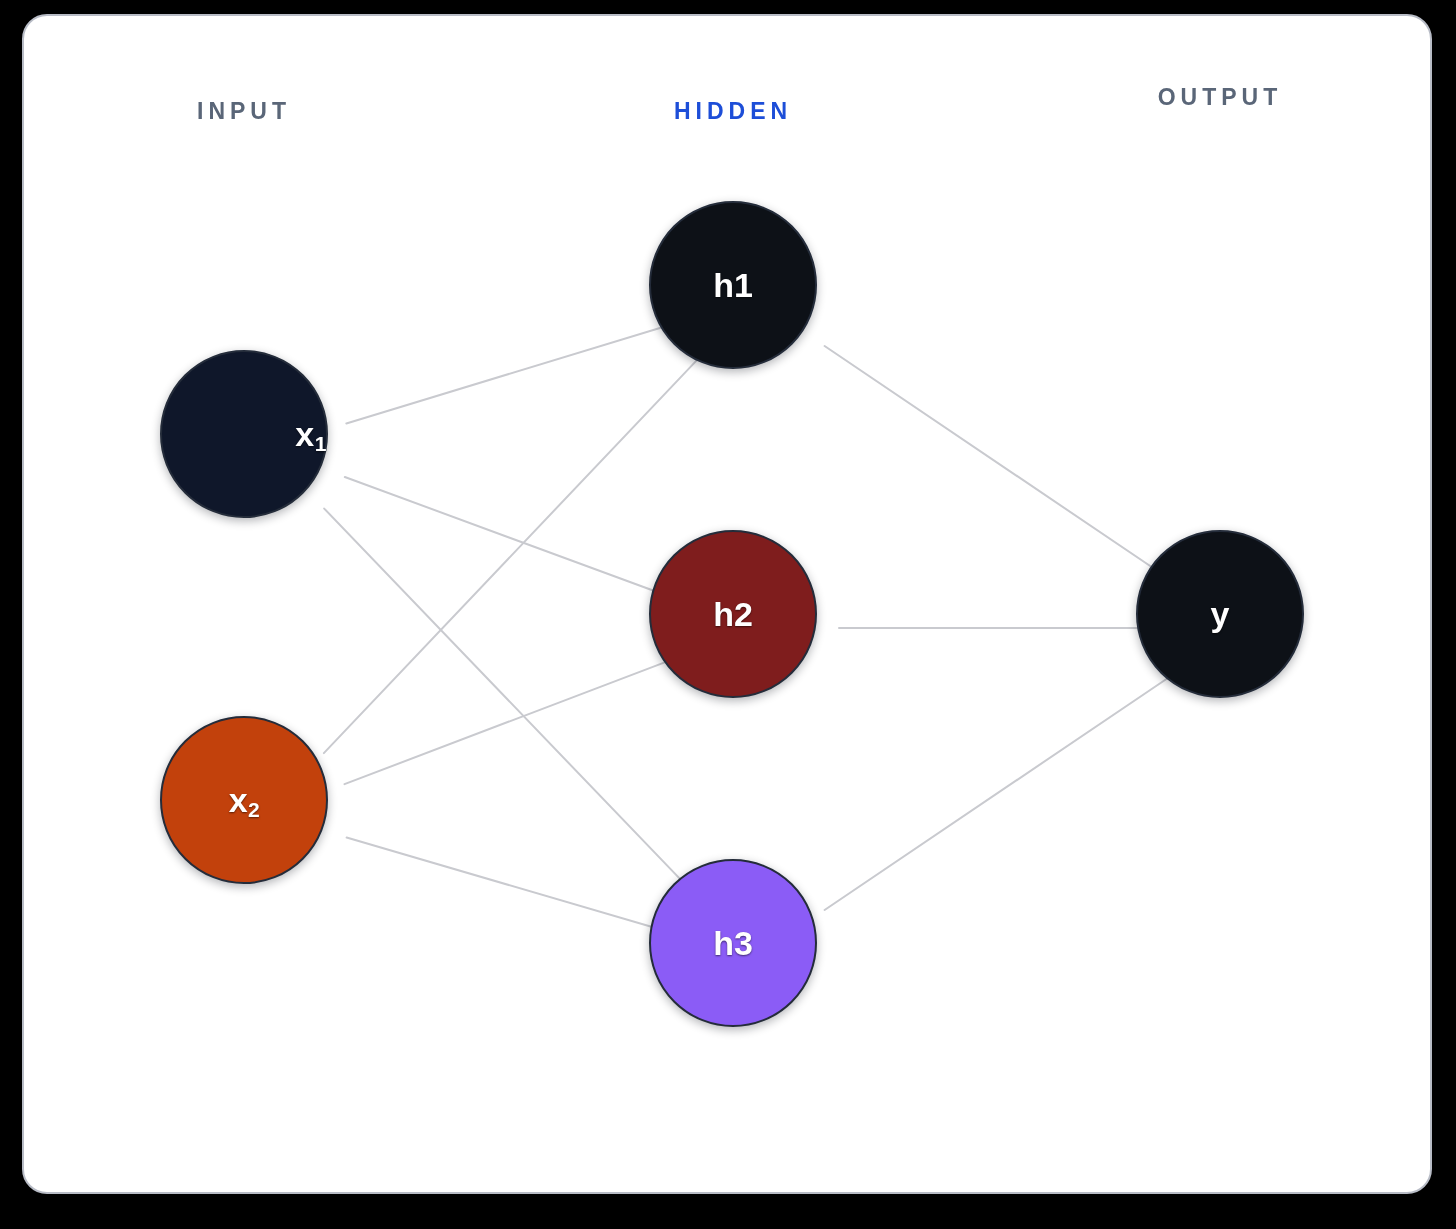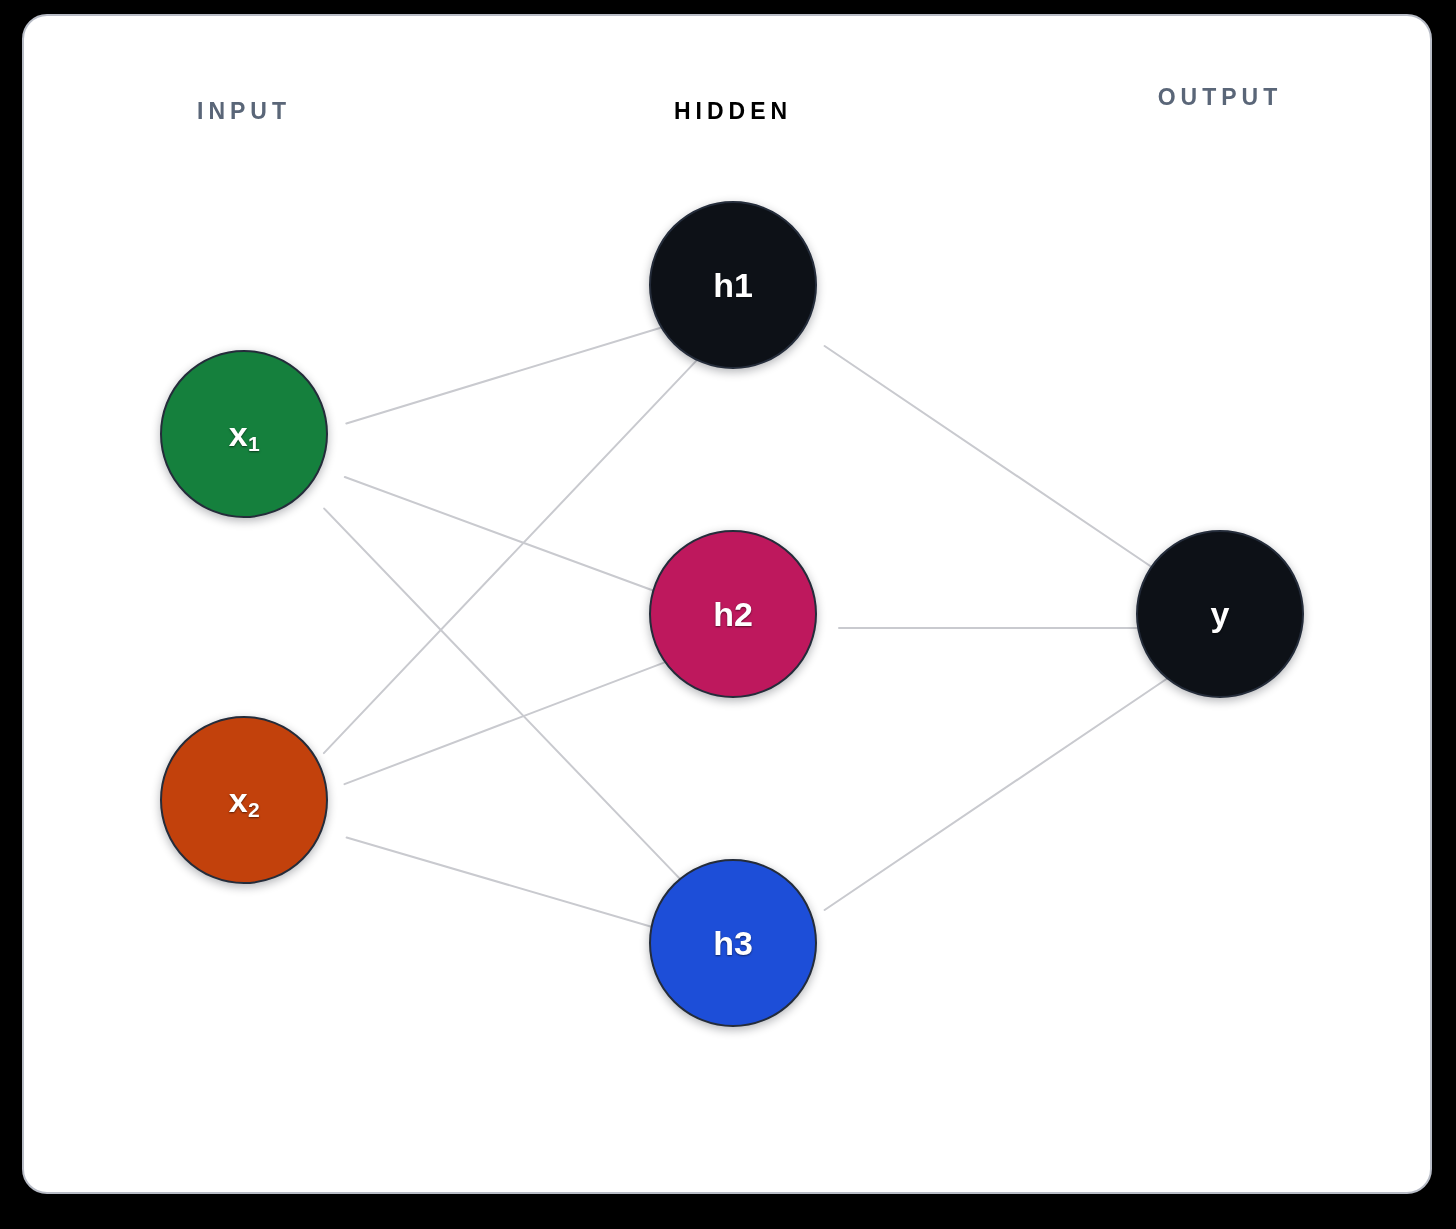--- a/index.html
+++ b/index.html
@@ -86,49 +86,49 @@
   }
 </style>
 </head>
 <body>
 
 <div id="stage">
 
   <div id="card">
 
     <div class="col-header" id="hdr-input" style="left: 220px; top: 82px; color: rgb(90, 102, 120);">INPUT</div>
-    <div class="col-header" id="hdr-hidden" style="left: 709px; top: 82px; color: #000000;">HIDDEN</div>
+    <div class="col-header" id="hdr-hidden" style="left: 709px; top: 82px; color: #1d4ed8;">HIDDEN</div>
     <div class="col-header" id="hdr-output" style="left: 1196px; top: 68px; color: rgb(90, 102, 120);">OUTPUT</div>
 
     <svg id="edges" viewBox="0 0 1456 1229" preserveAspectRatio="none">
         <line x1="322.35264154534013" y1="407.51627077657326" x2="650.6473584546599" y2="307.48372922342674" stroke="#c9cacf" stroke-width="2" stroke-linecap="round"></line>
         <line x1="320.82907545019157" y1="461.01683758902755" x2="652.1709245498084" y2="582.9831624109725" stroke="#c9cacf" stroke-width="2" stroke-linecap="round"></line>
         <line x1="300.1949650712058" y1="492.57512724180725" x2="672.8050349287943" y2="880.4248727581928" stroke="#c9cacf" stroke-width="2" stroke-linecap="round"></line>
         <line x1="299.83941007792913" y1="737.0852838647577" x2="673.1605899220709" y2="343.9147161352423" stroke="#c9cacf" stroke-width="2" stroke-linecap="round"></line>
         <line x1="320.51222034581224" y1="768.136456064783" x2="652.4877796541878" y2="641.863543935217" stroke="#c9cacf" stroke-width="2" stroke-linecap="round"></line>
         <line x1="322.6233605747753" y1="821.5769745648116" x2="650.3766394252248" y2="917.4230254351884" stroke="#c9cacf" stroke-width="2" stroke-linecap="round"></line>
         <line x1="800.6050570745695" y1="330.0227182290213" x2="1148.3949429254305" y2="564.9772817709787" stroke="#c9cacf" stroke-width="2" stroke-linecap="round"></line>
         <line x1="815" y1="612" x2="1134" y2="612" stroke="#c9cacf" stroke-width="2" stroke-linecap="round"></line>
         <line x1="800.6050570745695" y1="893.9772817709787" x2="1148.3949429254305" y2="659.0227182290213" stroke="#c9cacf" stroke-width="2" stroke-linecap="round"></line>
       </svg>
 
     <div id="nodes">
-        <div class="node" style="left: 136px; top: 334px; width: 168px; height: 168px; background: #15803d; border-color: rgb(36, 44, 58);">
+        <div class="node" style="left: 136px; top: 334px; width: 168px; height: 168px; background: #0f172a; border-color: rgb(36, 44, 58); justify-content: flex-end;">
           <span class="node-label" style="color: rgb(255, 255, 255);">x<sub>1</sub></span>
         </div>
         <div class="node" style="left: 136px; top: 700px; width: 168px; height: 168px; background: #c2410c; border-color: rgb(36, 44, 58);">
           <span class="node-label" style="color: rgb(255, 255, 255);">x<sub>2</sub></span>
         </div>
         <div class="node" style="left: 625px; top: 185px; width: 168px; height: 168px; background: rgb(13, 17, 23); border-color: rgb(36, 44, 58);">
           <span class="node-label" style="color: rgb(255, 255, 255);">h1</span>
         </div>
-        <div class="node" style="left: 625px; top: 514px; width: 168px; height: 168px; background: #be185d; border-color: rgb(36, 44, 58);">
+        <div class="node" style="left: 625px; top: 514px; width: 168px; height: 168px; background: #7f1d1d; border-color: rgb(36, 44, 58);">
           <span class="node-label" style="color: rgb(255, 255, 255);">h2</span>
         </div>
-        <div class="node" style="left: 625px; top: 843px; width: 168px; height: 168px; background: #1d4ed8; border-color: rgb(36, 44, 58);">
+        <div class="node" style="left: 625px; top: 843px; width: 168px; height: 168px; background: #8b5cf6; border-color: rgb(36, 44, 58);">
           <span class="node-label" style="color: rgb(255, 255, 255);">h3</span>
         </div>
         <div class="node" style="left: 1112px; top: 514px; width: 168px; height: 168px; background: rgb(13, 17, 23); border-color: rgb(36, 44, 58);">
           <span class="node-label" style="color: rgb(255, 255, 255);">y</span>
         </div>
       </div>
 
   </div>
 </div>
 

